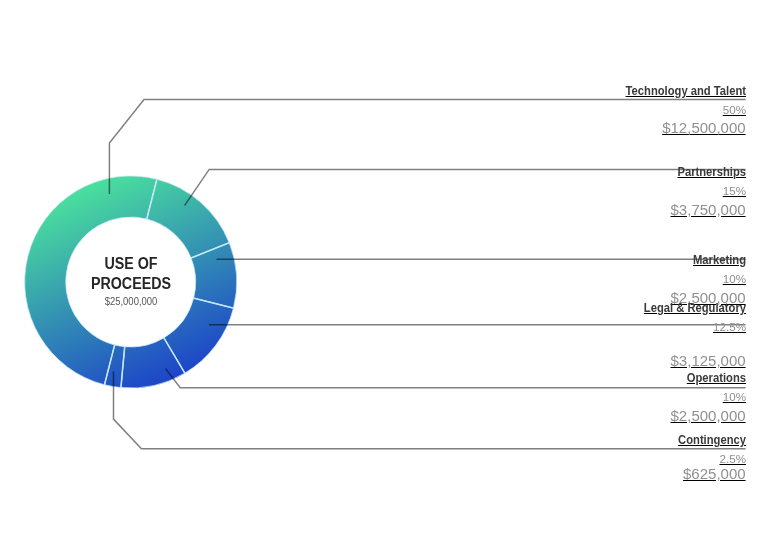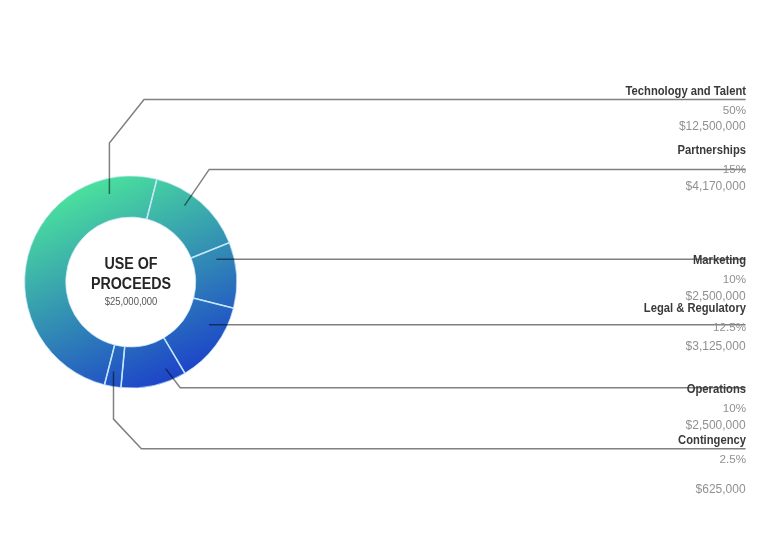--- a/index.html
+++ b/index.html
@@ -9,26 +9,26 @@
   #svg{position:absolute;left:0;top:0;}
 
   
   #center{position:absolute;left:51px;top:0;width:160px;text-align:center;}
   .c-line{position:absolute;width:160px;left:0;font-size:15.6px;font-weight:bold;
           color:#262626;transform:scaleX(0.915);}
   .c-total{position:absolute;width:160px;left:0;font-size:10.2px;color:#565656;
            transform:scaleX(0.93);}
 
   
-  .callout{position:absolute;right:22.4px;width:320px;text-align:right;}
+  .callout{position:absolute;right:22.4px;width:320px;text-align:right;text-decoration:underline;}
   .c-title{font-size:12.4px;font-weight:bold;color:#3a3a3a;
            transform:scaleX(0.905);transform-origin:100% 50%;white-space:nowrap;}
   .c-pct{font-size:11.4px;color:#909090;transform:scaleX(1.02);
          transform-origin:100% 50%;white-space:nowrap;}
-  .c-amt{font-size:12px;color:#909090;transform:scaleX(1.0);
+  .c-amt{font-size:15px;color:#909090;transform:scaleX(1.0);
          transform-origin:100% 50%;white-space:nowrap;}
 </style>
 </head>
 <body>
 
 <div id="stage">
 
   <svg id="svg" width="768" height="545">
       <defs>
         <linearGradient id="ringGrad" gradientUnits="userSpaceOnUse" x1="85.90246425548584" y1="185.93137457411513" x2="175.49753574451415" y2="378.0686254258849">
@@ -61,43 +61,43 @@
     <div class="c-line" style="top:275px">PROCEEDS</div>
     <div class="c-total" style="top:296px">$25,000,000</div>
   </div>
 
   <div class="callout" style="top:83.9px">
     <div class="c-title">Technology and Talent</div>
     <div class="c-pct" style="margin-top:6px">50%</div>
     <div class="c-amt" style="margin-top:3.6px">$12,500,000</div>
   </div>
 
-  <div class="callout" style="top:143px">
+  <div class="callout" style="top:165px">
     <div class="c-title">Partnerships</div>
     <div class="c-pct" style="margin-top:6px">15%</div>
-    <div class="c-amt" style="margin-top:3.6px">$4,170,000</div>
+    <div class="c-amt" style="margin-top:3.6px">$3,750,000</div>
   </div>
 
   <div class="callout" style="top:253px">
     <div class="c-title">Marketing</div>
     <div class="c-pct" style="margin-top:6px">10%</div>
     <div class="c-amt" style="margin-top:3.6px">$2,500,000</div>
   </div>
 
   <div class="callout" style="top:301px">
     <div class="c-title">Legal &amp; Regulatory</div>
     <div class="c-pct" style="margin-top:6px">12.5%</div>
-    <div class="c-amt" style="margin-top:6px">$3,125,000</div>
+    <div class="c-amt" style="margin-top:19px">$3,125,000</div>
   </div>
 
-  <div class="callout" style="top:382px">
+  <div class="callout" style="top:371px">
     <div class="c-title">Operations</div>
     <div class="c-pct" style="margin-top:6px">10%</div>
     <div class="c-amt" style="margin-top:3.6px">$2,500,000</div>
   </div>
 
   <div class="callout" style="top:433px">
     <div class="c-title">Contingency</div>
     <div class="c-pct" style="margin-top:6px">2.5%</div>
-    <div class="c-amt" style="margin-top:17px">$625,000</div>
+    <div class="c-amt" style="margin-top:0">$625,000</div>
   </div>
 
 </div>
 
 </body></html>

